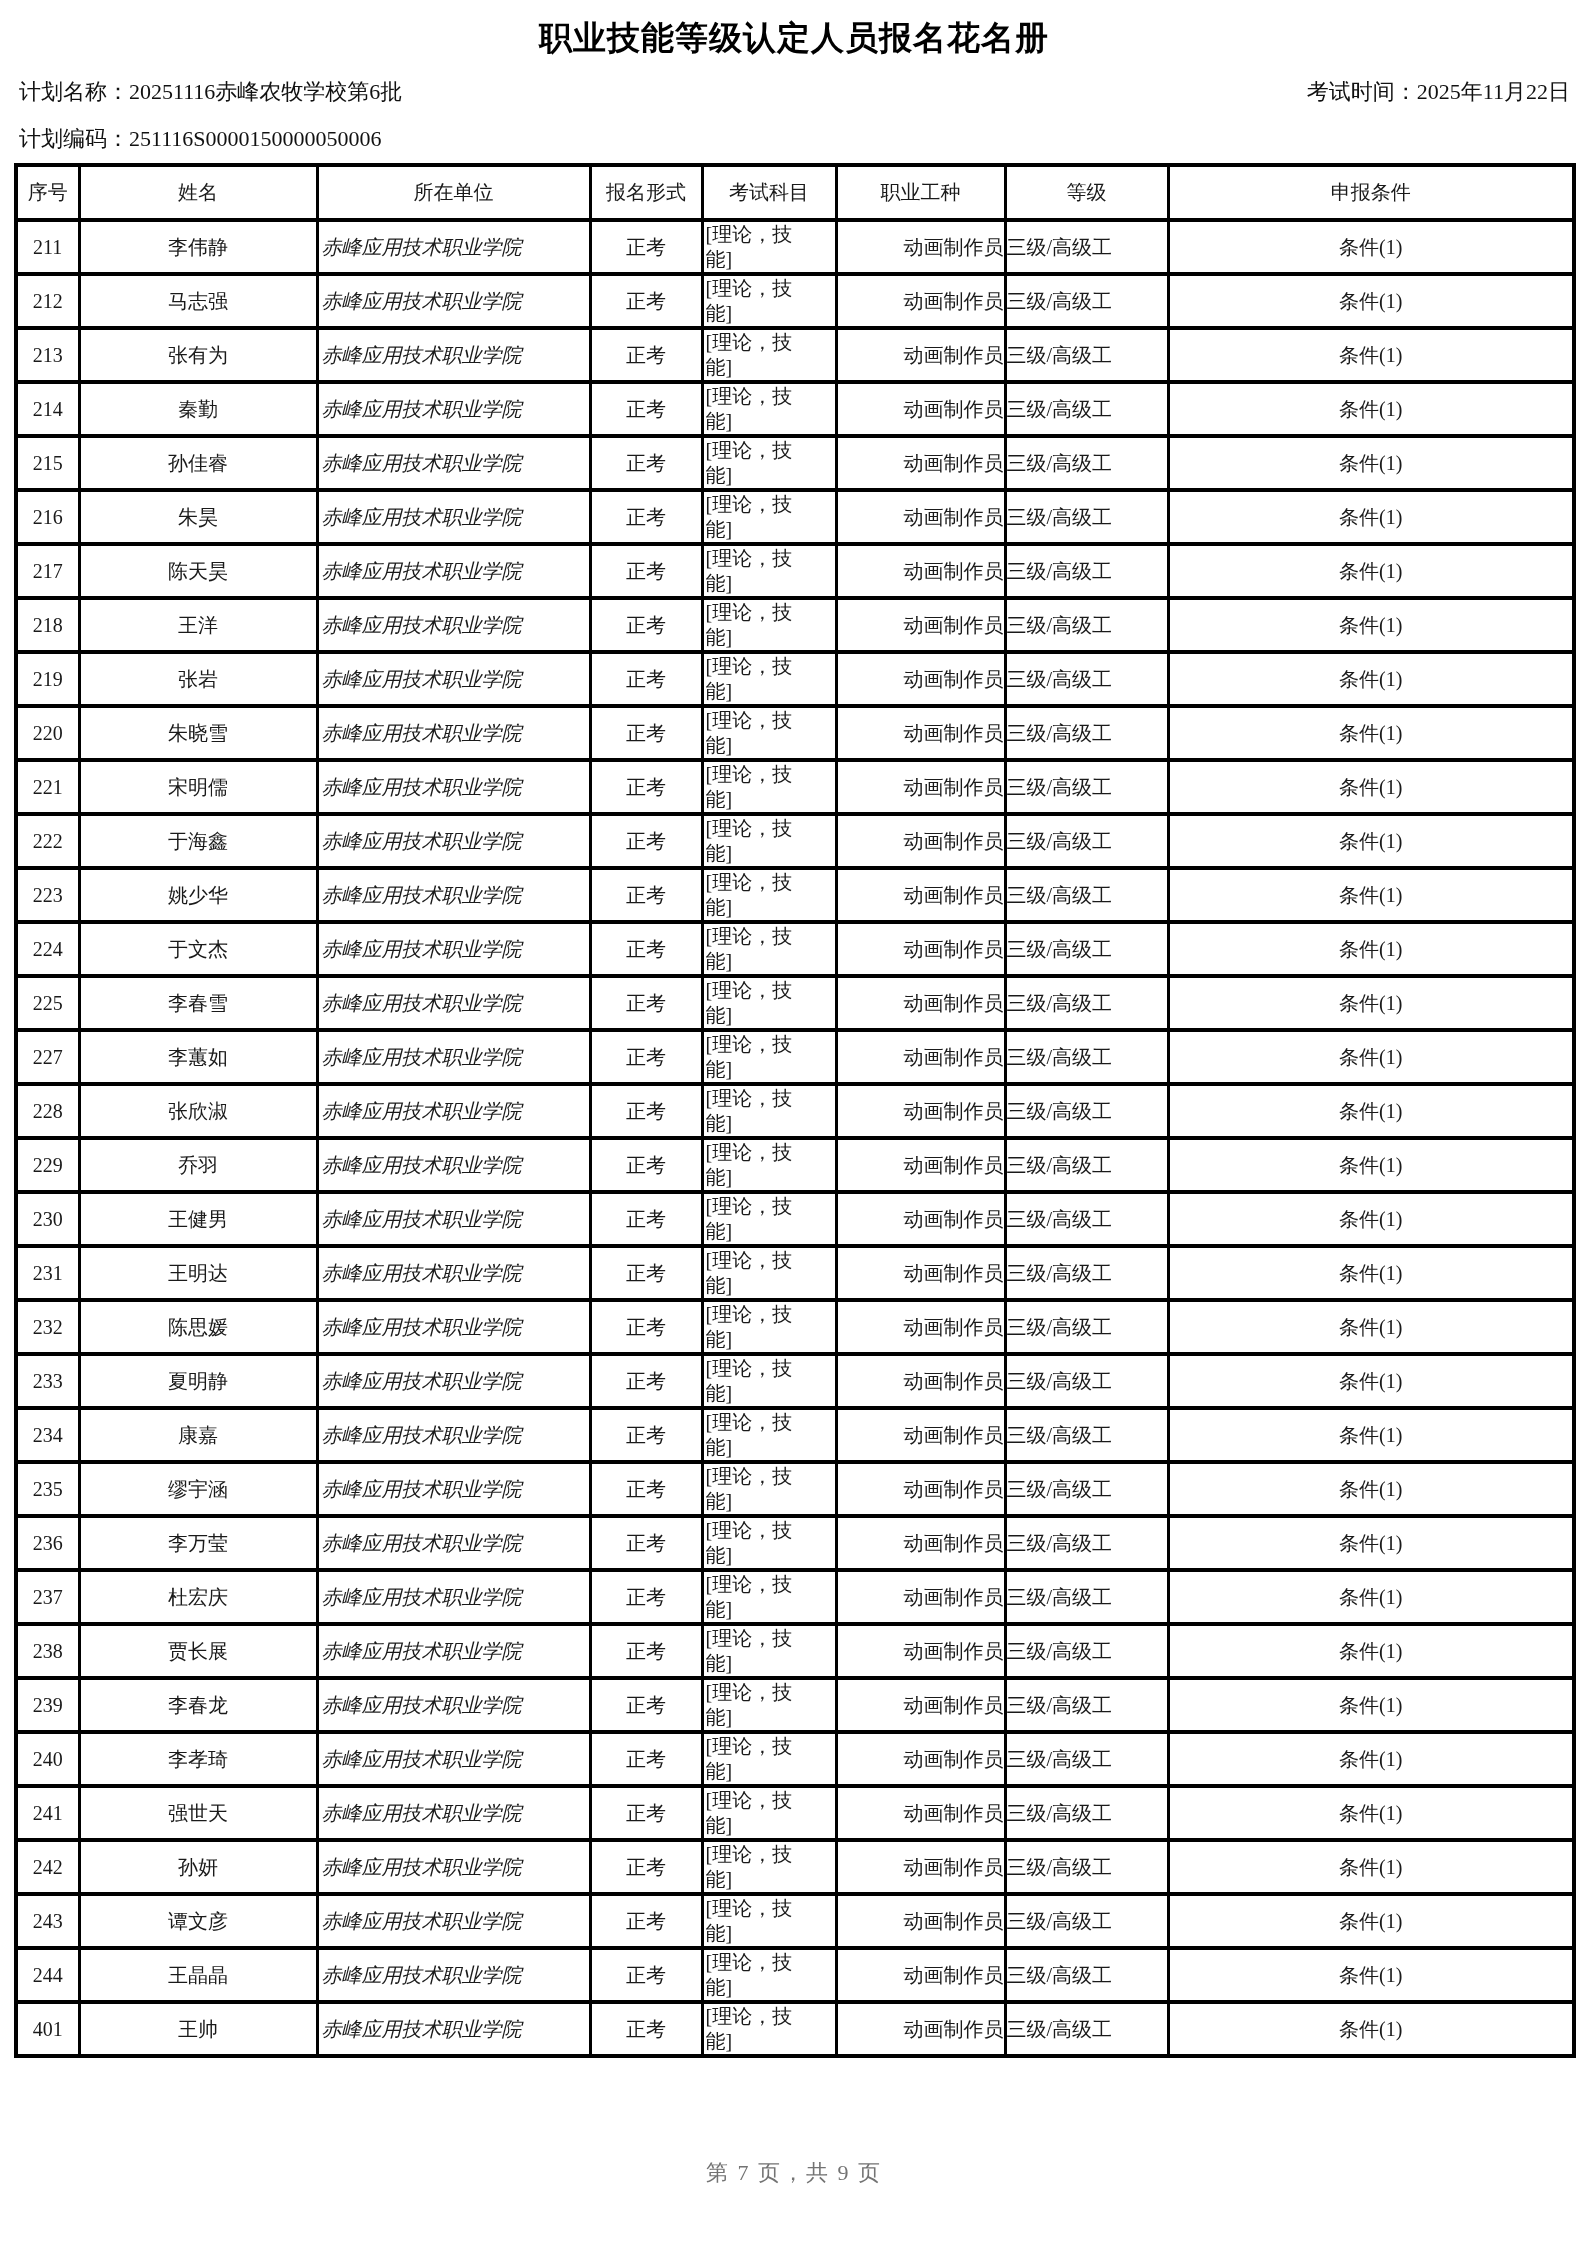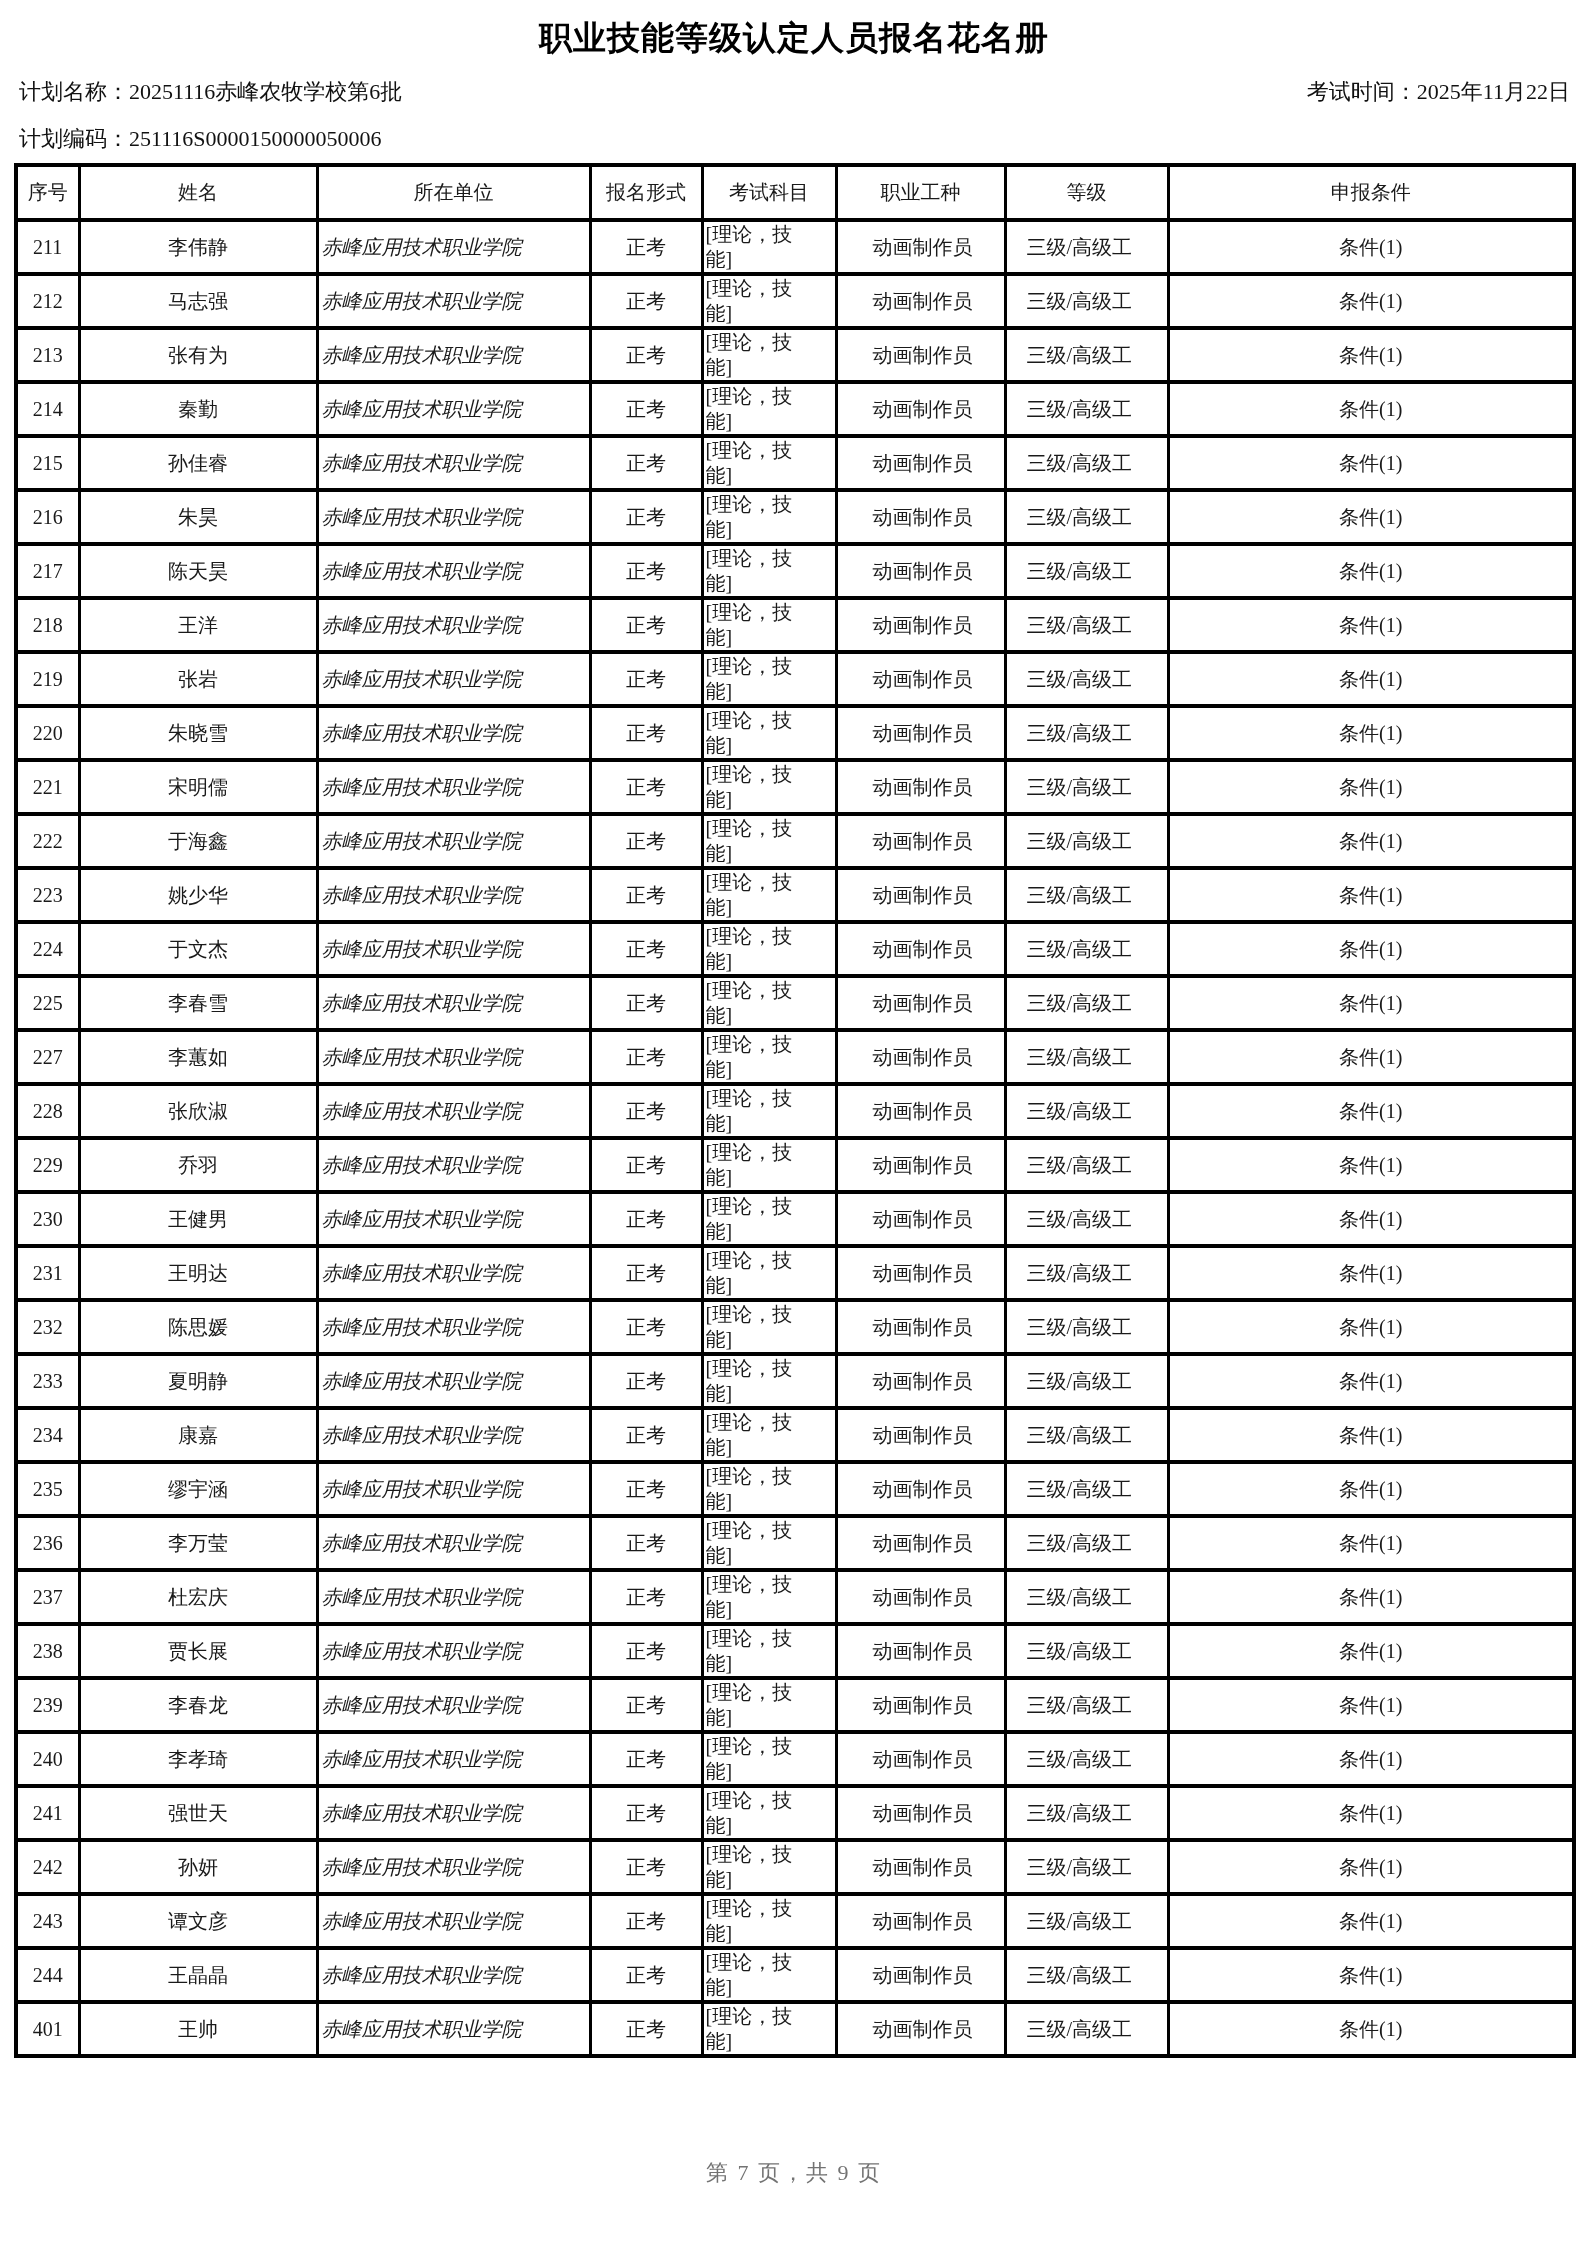--- a/index.html
+++ b/index.html
@@ -35,22 +35,22 @@
     padding:0;overflow:hidden;
     font-weight:normal;color:#1a1a1a;
     text-align:center;vertical-align:middle;
     line-height:25px;
   }
   .roster th{height:51px;}
   .roster td{height:46px;}
   td.c-unit{text-align:left;padding-left:3px;font-style:italic;}
   td.c-subj{text-align:left;vertical-align:middle;}
   .subj-text{display:block;width:104px;margin-left:2px;text-align:left;}
-  td.c-occ{text-align:center;padding-left:4px;}
-  td.c-level{text-align:left;padding-left:20px;}
+  td.c-occ{text-align:right;padding-left:4px;}
+  td.c-level{text-align:left;padding-left:0;}
   .footer{
     margin-top:100px;
     text-align:center;font-size:22px;color:#737373;
     letter-spacing:2px;
   }
 </style>
 </head>
 <body>
 
 <div class="page">

